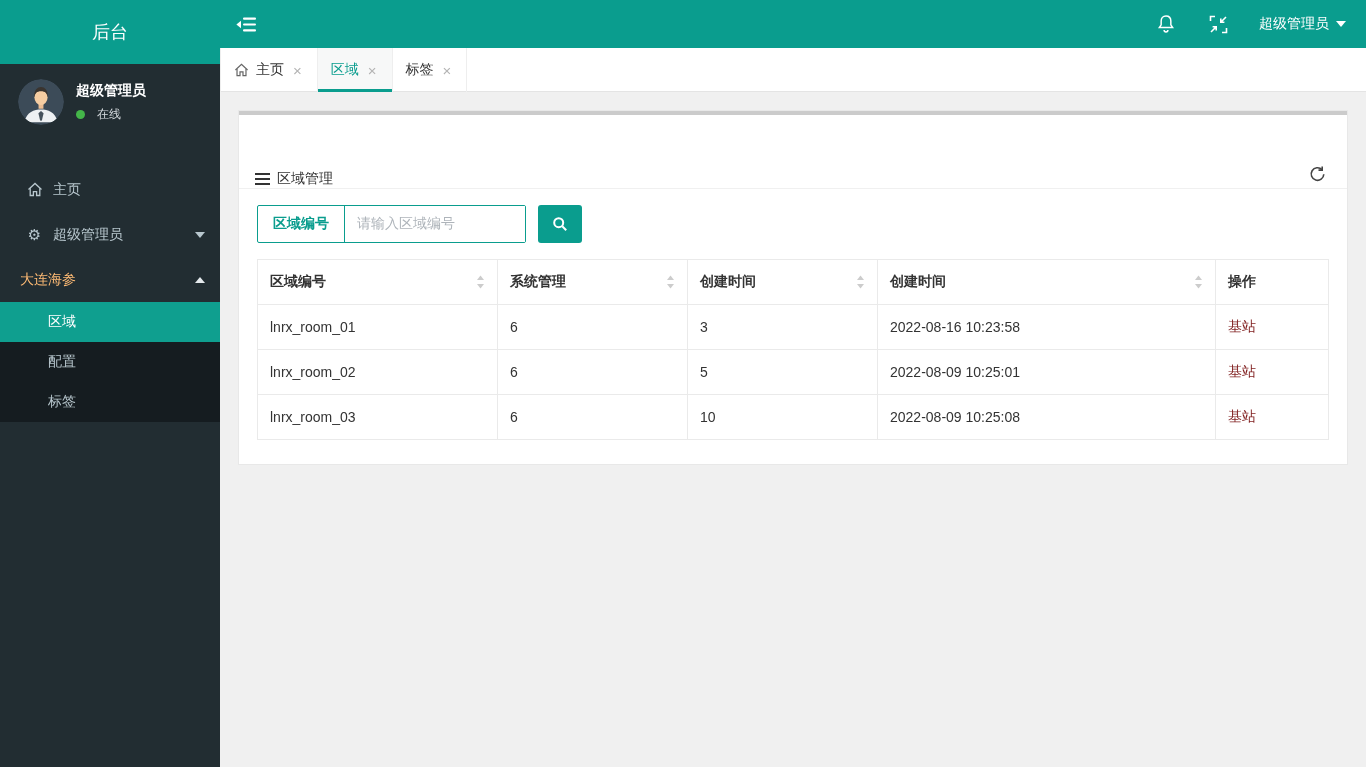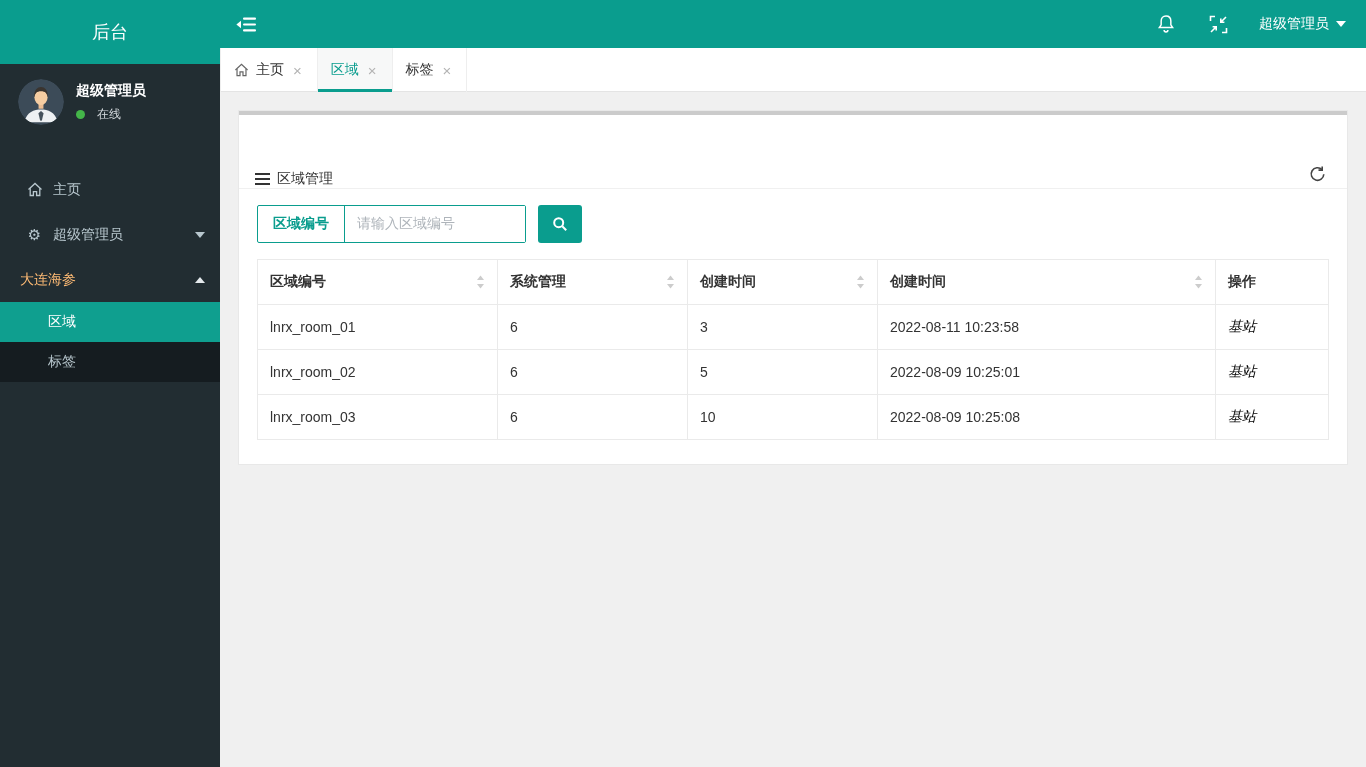--- a/index.html
+++ b/index.html
@@ -59,21 +59,21 @@
   .ig-input { border:none; outline:none; width:180px; padding:0 12px; font-size:14px; font-family:Liberation Serif, serif; color:#8b5cf6; }
   .ig-input::placeholder { color:#aeb4ba; }
   .search-btn { margin-left:12px; width:44px; height:38px; background:#0a9d8e; border:none; border-radius:3px; display:flex; align-items:center; justify-content:center; cursor:pointer; }
 
   
   table { width:100%; border-collapse:collapse; table-layout:fixed; }
   th,td { border:1px solid #eaeaea; height:45px; padding:0 12px; text-align:left; font-size:14px; vertical-align:middle; }
   th { font-weight:bold; color:#333; }
   .th-inner { display:flex; align-items:center; justify-content:space-between; }
   .sort-ic { display:flex; flex-direction:column; line-height:0; }
-  td a { color:#000000; text-decoration:none; cursor:pointer;font-style:italic; }
+  td a { color:#7f1d1d; text-decoration:none; cursor:pointer; }
 </style>
 </head>
 <body>
 
 <div class="app">
 
   <aside class="sidebar">
     <div class="brand">后台</div>
 
     <div class="user-panel">
@@ -123,20 +123,23 @@
       <div class="nav-item bright">
         <span>大连海参</span>
         <span class="right-caret caret-up"></span>
       </div>
 
       <div class="submenu">
         <div class="sub-item active">
           <span>区域</span>
         </div>
         <div class="sub-item">
+          <span>配置</span>
+        </div>
+        <div class="sub-item">
           <span>标签</span>
         </div>
       </div>
     </nav>
   </aside>
 
   <header class="topbar">
     <div class="toggle">
       <svg width="20" height="15" viewBox="0 0 20 15" fill="#fff">
         <rect x="7" y="0.6" width="13" height="2.2" rx="1"></rect>
@@ -281,21 +284,21 @@
                     <span>操作</span>
                   </span>
               </th>
             </tr>
           </thead>
           <tbody>
             <tr>
               <td>lnrx_room_01</td>
               <td>6</td>
               <td>3</td>
-              <td>2022-08-11 10:23:58</td>
+              <td>2022-08-16 10:23:58</td>
               <td><a>基站</a></td>
             </tr>
             <tr>
               <td>lnrx_room_02</td>
               <td>6</td>
               <td>5</td>
               <td>2022-08-09 10:25:01</td>
               <td><a>基站</a></td>
             </tr>
             <tr>

